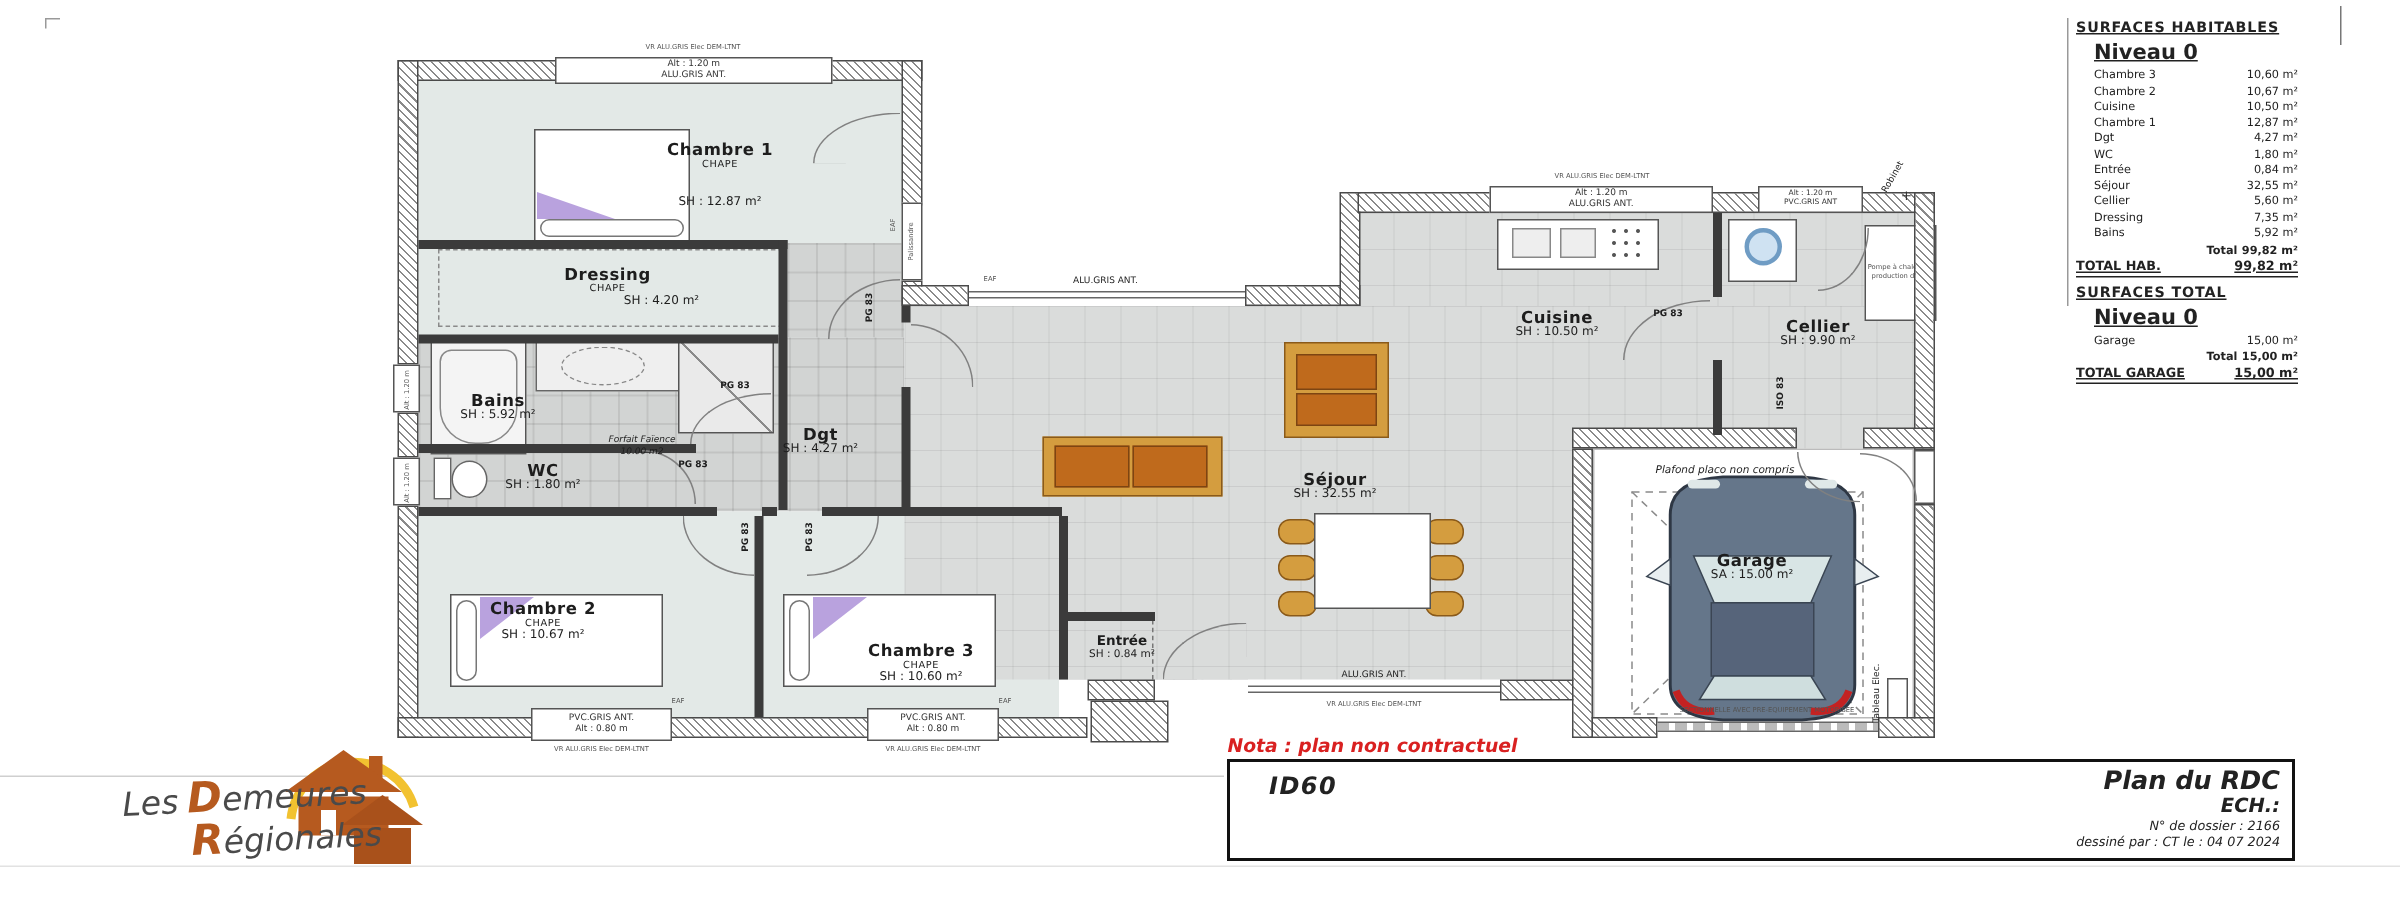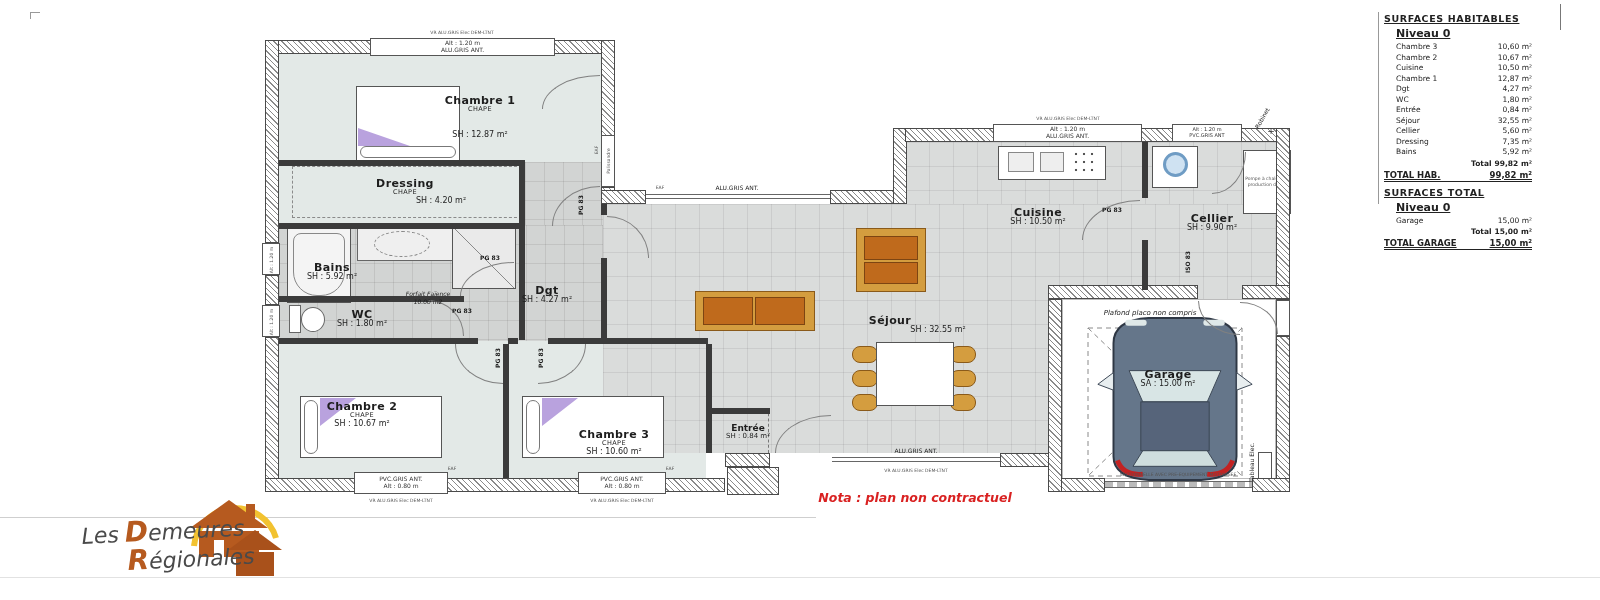--- a/index.html
+++ b/index.html
@@ -41,21 +41,21 @@
   .aBL{border-bottom:1px solid #808080;border-left:1px solid #808080;border-bottom-left-radius:100%;}
   .aBR{border-bottom:1px solid #808080;border-right:1px solid #808080;border-bottom-right-radius:100%;}
   .dashed{border:1px dashed #8a8a8a;background:transparent;}
   
   .furn{border:1px solid #555;background:#fff;}
   .chair{background:#d49d3f;border:1px solid #8a5a1a;border-radius:8px;}
   .cushion{background:#bf6a1c;border:1px solid #7d4512;}
   
   #surfPanel{position:absolute;left:1384px;top:13px;width:148px;font-size:7.5px;}
   .sp-title{font-size:9.5px;font-weight:bold;text-decoration:underline;letter-spacing:.6px;}
-  .sp-niv{font-size:11px;font-weight:bold;text-decoration:underline;margin:3px 0 2px 12px;}
+  .sp-niv{font-size:14px;font-weight:bold;text-decoration:underline;margin:3px 0 2px 12px;}
   .sp-row{display:flex;justify-content:space-between;line-height:10.5px;padding-left:12px;}
   .sp-tot{display:flex;justify-content:flex-end;gap:3px;line-height:11px;font-weight:bold;}
   .sp-grand{display:flex;justify-content:space-between;font-weight:bold;font-size:8.5px;
             text-decoration:underline;border-bottom:1px solid #222;line-height:12px;}
   
   #titleBox{position:absolute;left:818px;top:506px;width:708px;height:64px;border:2px solid #111;background:#fff;}
   .tb-right{position:absolute;right:8px;text-align:right;font-style:italic;}
   
   .thinline{background:#cfcfcf;}
 </style>
@@ -280,21 +280,21 @@
   <div class="lbl rarea" style="left:362px;top:423px;">SH : 10.67 m²</div>
 
   <div class="lbl rname" style="left:614px;top:434px;">Chambre 3</div>
   <div class="lbl rsub" style="left:614px;top:443px;">CHAPE</div>
   <div class="lbl rarea" style="left:614px;top:451px;">SH : 10.60 m²</div>
 
   <div class="lbl rname-sm" style="left:748px;top:428px;">Entrée</div>
   <div class="lbl" style="left:748px;top:436px;font-size:7px;">SH : 0.84 m²</div>
 
   <div class="lbl rname" style="left:890px;top:320px;">Séjour</div>
-  <div class="lbl rarea" style="left:938px;top:329px;">SH : 32.55 m²</div>
+  <div class="lbl rarea" style="left:890px;top:329px;">SH : 32.55 m²</div>
 
   <div class="lbl rname" style="left:1038px;top:212px;">Cuisine</div>
   <div class="lbl rarea" style="left:1038px;top:221px;">SH : 10.50 m²</div>
 
   <div class="lbl rname" style="left:1212px;top:218px;">Cellier</div>
   <div class="lbl rarea" style="left:1212px;top:227px;">SH : 9.90 m²</div>
 
   <div class="lbl rname" style="left:1168px;top:374px;">Garage</div>
   <div class="lbl rarea" style="left:1168px;top:383px;">SA : 15.00 m²</div>
 
@@ -378,20 +378,27 @@
         <span>15,00 m²</span>
       </div>
     <div class="sp-grand">
         <span>TOTAL GARAGE</span>
         <span>15,00 m²</span>
       </div>
   </div>
 
   <div class="lbl" style="left:915px;top:497px;transform:translate(-50%,-50%);color:#d92121;font-weight:bold;font-size:12.5px;font-style:italic;">Nota : plan non contractuel</div>
 
+  <div id="titleBox">
+    <div class="abs" style="left:26px;top:6px;font-size:16px;font-weight:bold;font-style:italic;letter-spacing:1px;">ID60</div>
+    <div class="tb-right" style="top:3px;font-size:17px;font-weight:bold;">Plan du RDC</div>
+    <div class="tb-right" style="top:22px;font-size:13px;font-weight:bold;">ECH.:</div>
+    <div class="tb-right" style="top:38px;font-size:8.5px;">N° de dossier : 2166</div>
+    <div class="tb-right" style="top:49px;font-size:8.5px;">dessiné par : CT   le : 04 07 2024</div>
+  </div>
 
   <svg class="abs" style="left:78px;top:492px;" width="214" height="90" viewBox="0 0 214 90">
     <path d="M116,54 A42,42 0 0 1 198,46" stroke="#f2c230" stroke-width="6" fill="none"></path>
     <rect x="168" y="12" width="9" height="16" fill="#b65a1f"></rect>
     <polygon points="112,36 151,8 190,36" fill="#b65a1f"></polygon>
     <rect x="121" y="39" width="60" height="26" fill="#b65a1f"></rect>
     <polygon points="150,58 177,38 204,58" fill="#a9511b"></polygon>
     <rect x="158" y="60" width="38" height="24" fill="#a9511b"></rect>
     <rect x="136" y="48" width="10" height="17" fill="#fff"></rect>
     <text x="4" y="52" font-family="DejaVu Sans, sans-serif" font-style="italic" font-size="22" fill="#4a4a4a" transform="rotate(-3 4 52)"><tspan>Les</tspan><tspan dx="6" font-size="28" font-weight="bold" fill="#b65a1f">D</tspan><tspan>emeures</tspan></text>

